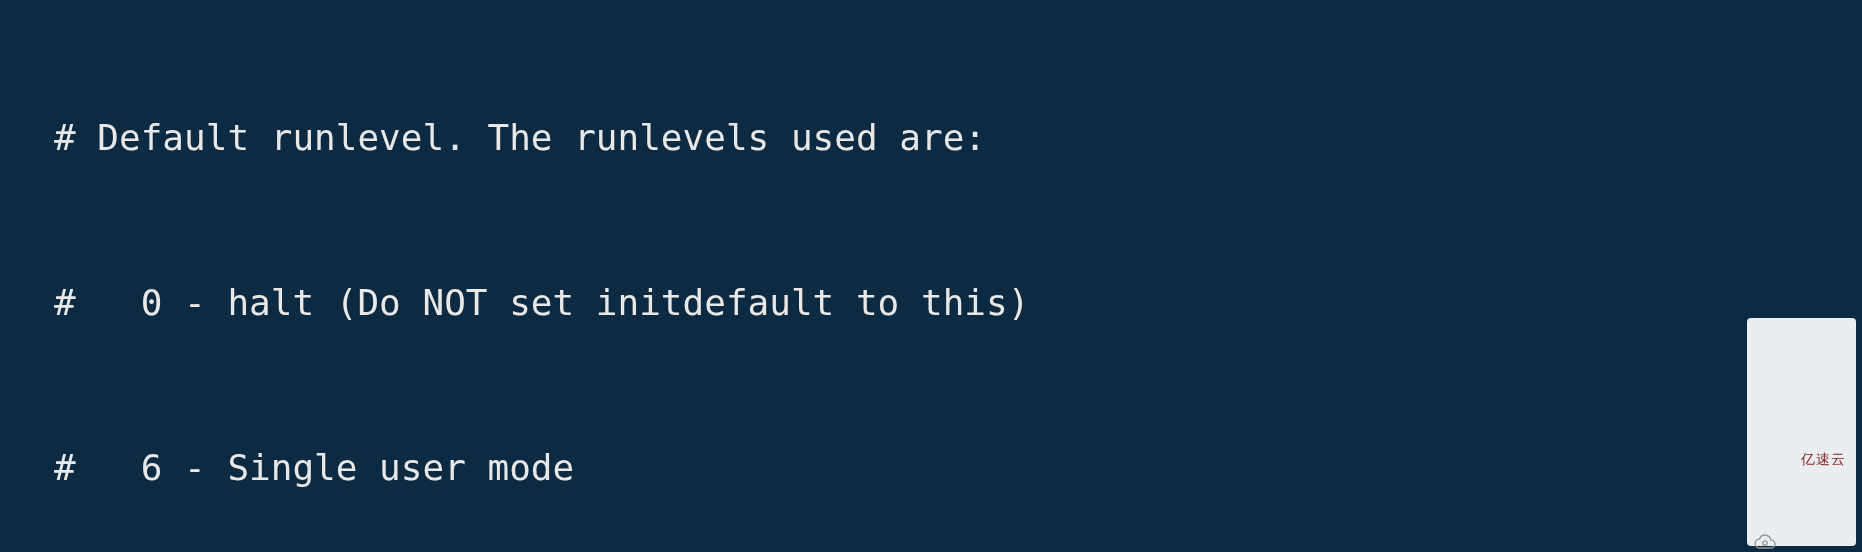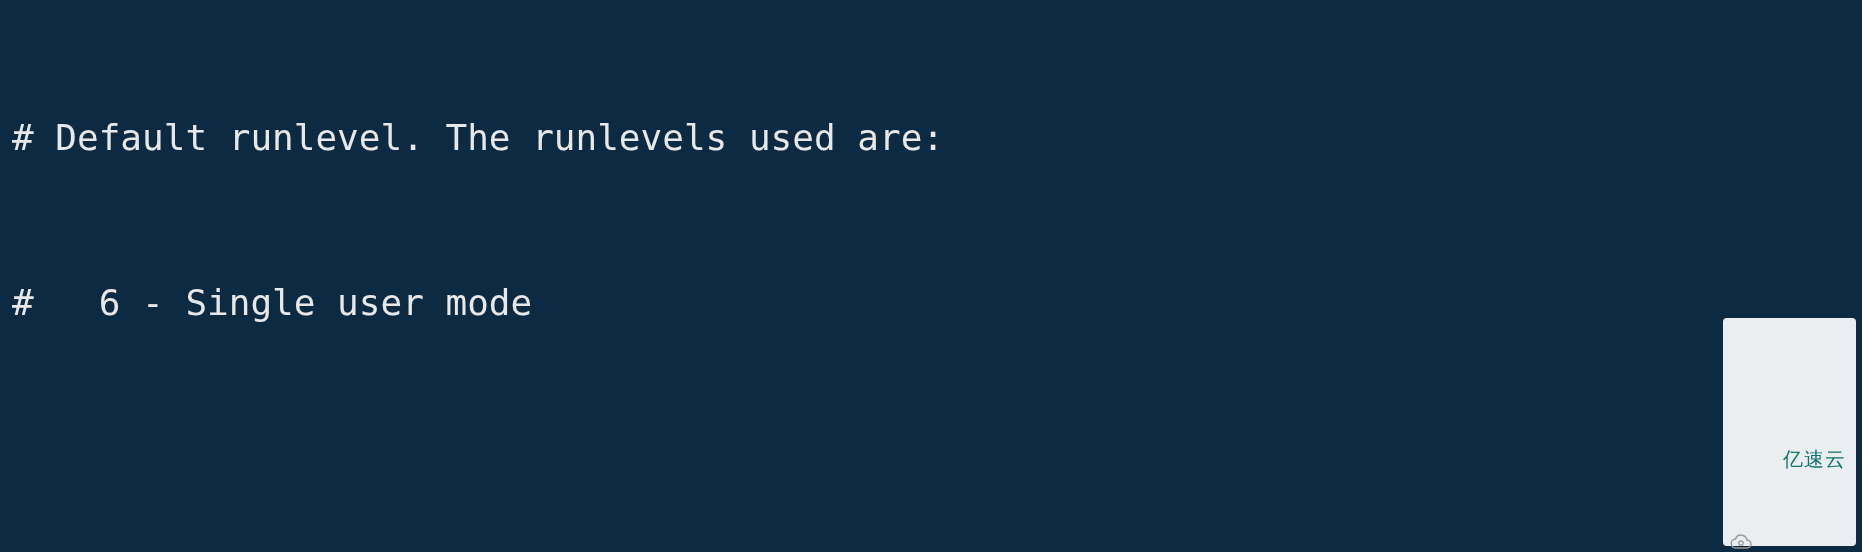--- a/index.html
+++ b/index.html
@@ -18,29 +18,30 @@
     color: #e8e8e8;
     font-family: "Menlo", "Consolas", "DejaVu Sans Mono", "Liberation Mono", monospace;
     font-size: 36px;
     line-height: 55px;
     padding: 0 12px;
     white-space: pre;
     position: relative;
   }
   .line {
     display: block;
+    margin-left: 42px;
   }
   .watermark {
     position: absolute;
     right: 6px;
     bottom: 6px;
     background: rgba(255,255,255,0.92);
-    color: #0f766e;
+    color: #7f1d1d;
     font-family: "Arial", sans-serif;
-    font-size: 20px;
+    font-size: 14px;
     padding: 4px 10px 4px 34px;
     border-radius: 4px;
     letter-spacing: 1px;
   }
   .watermark .cloud {
     position: absolute;
     left: 6px;
     top: 50%;
     transform: translateY(-50%);
     width: 24px;
@@ -50,20 +51,21 @@
     width: 24px;
     height: 16px;
     display: block;
   }
 </style>
 </head>
 <body>
 
 <div class="terminal">
   <span class="line"># Default runlevel. The runlevels used are:</span>
+  <span class="line">#   0 - halt (Do NOT set initdefault to this)</span>
   <span class="line">#   6 - Single user mode</span>
   
   
   
   
   
   
 
   <div class="watermark">
     <span class="cloud">

